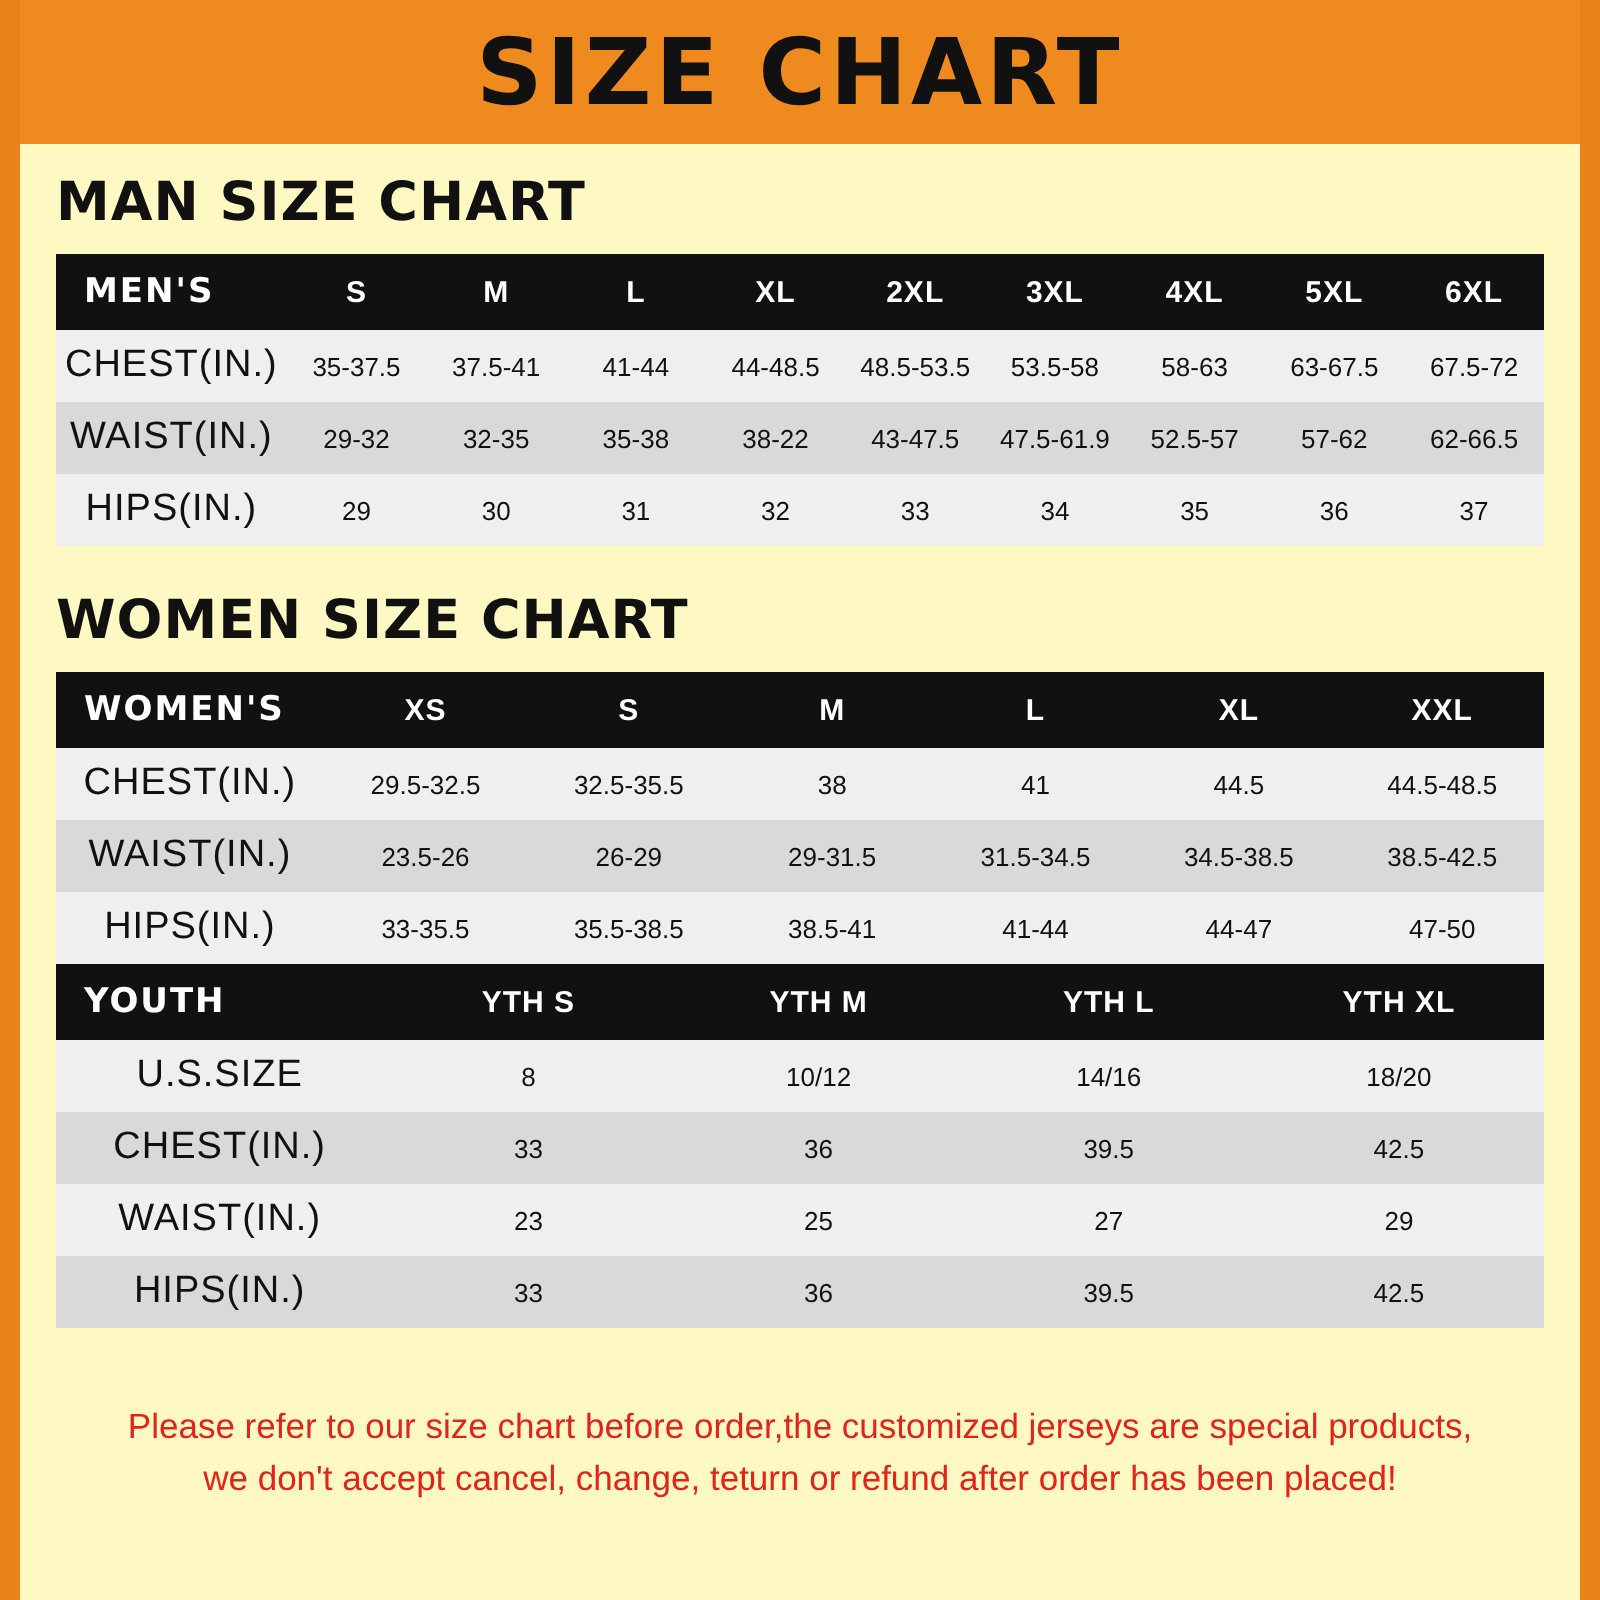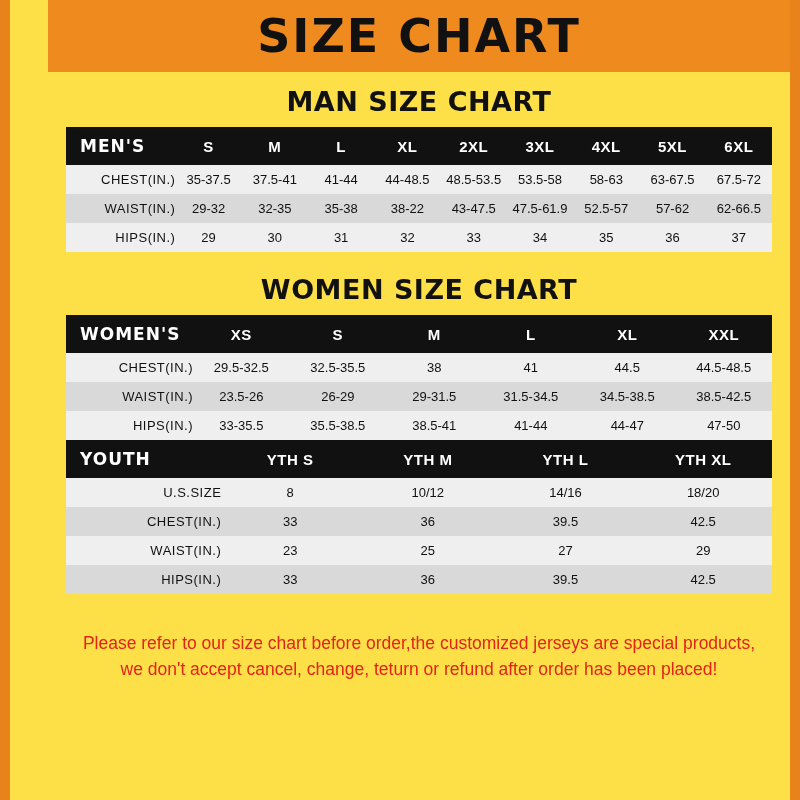--- a/index.html
+++ b/index.html
@@ -10,46 +10,44 @@
     width: 800px;
     height: 800px;
     background: #ffffff;
     font-family: "Liberation Sans", sans-serif;
     overflow: hidden;
   }
   .page {
     width: 800px;
     height: 800px;
     position: relative;
-    background: #fde047;
+    background: #fef9c3;
     box-sizing: border-box;
     border-left: 10px solid #e8821a;
     border-right: 10px solid #e8821a;
-    padding-left: 38px;
   }
   .banner {
     background: #ef8a1f;
     height: 72px;
     display: flex;
     align-items: center;
     justify-content: center;
   }
   .banner-title {
     font-family: "DejaVu Sans", sans-serif;
     font-weight: bold;
     font-size: 46px;
     letter-spacing: 2px;
     color: #111111;
     line-height: 1;
   }
   .section {
     padding: 0 18px;
   }
   .section-title {
-    text-align: center;
     font-family: "DejaVu Sans", sans-serif;
     font-weight: bold;
     font-size: 27px;
     color: #111111;
     letter-spacing: 0.5px;
   }
   .men-title { margin: 14px 0 10px; }
   .women-title { margin: 22px 0 10px; }
   .youth-title { margin: 26px 0 10px; }
 
@@ -76,22 +74,22 @@
     font-size: 17px;
     letter-spacing: 1px;
     font-family: "DejaVu Sans", sans-serif;
   }
   .body-row td {
     font-size: 13px;
     color: #111111;
     padding: 7px 0;
   }
   .body-row td.rowlabel {
-    text-align: right;
-    font-size: 13px;
+    text-align: center;
+    font-size: 19px;
     letter-spacing: 0.5px;
     color: #111111;
   }
   .row-light td { background: #efefef; }
   .row-dark td { background: #d9d9d9; }
 
   
   .men col.c0 { width: 15.5%; }
   .women col.c0 { width: 18%; }
   .youth col.c0 { width: 22%; }

